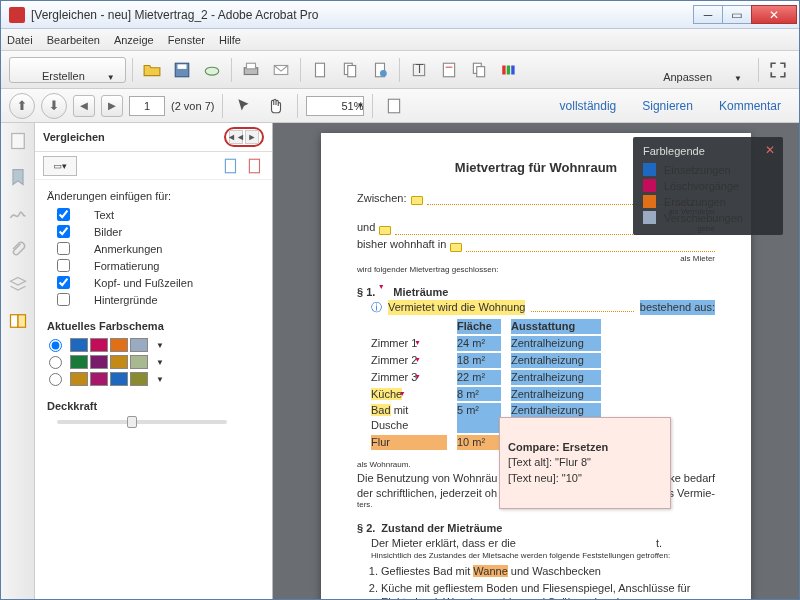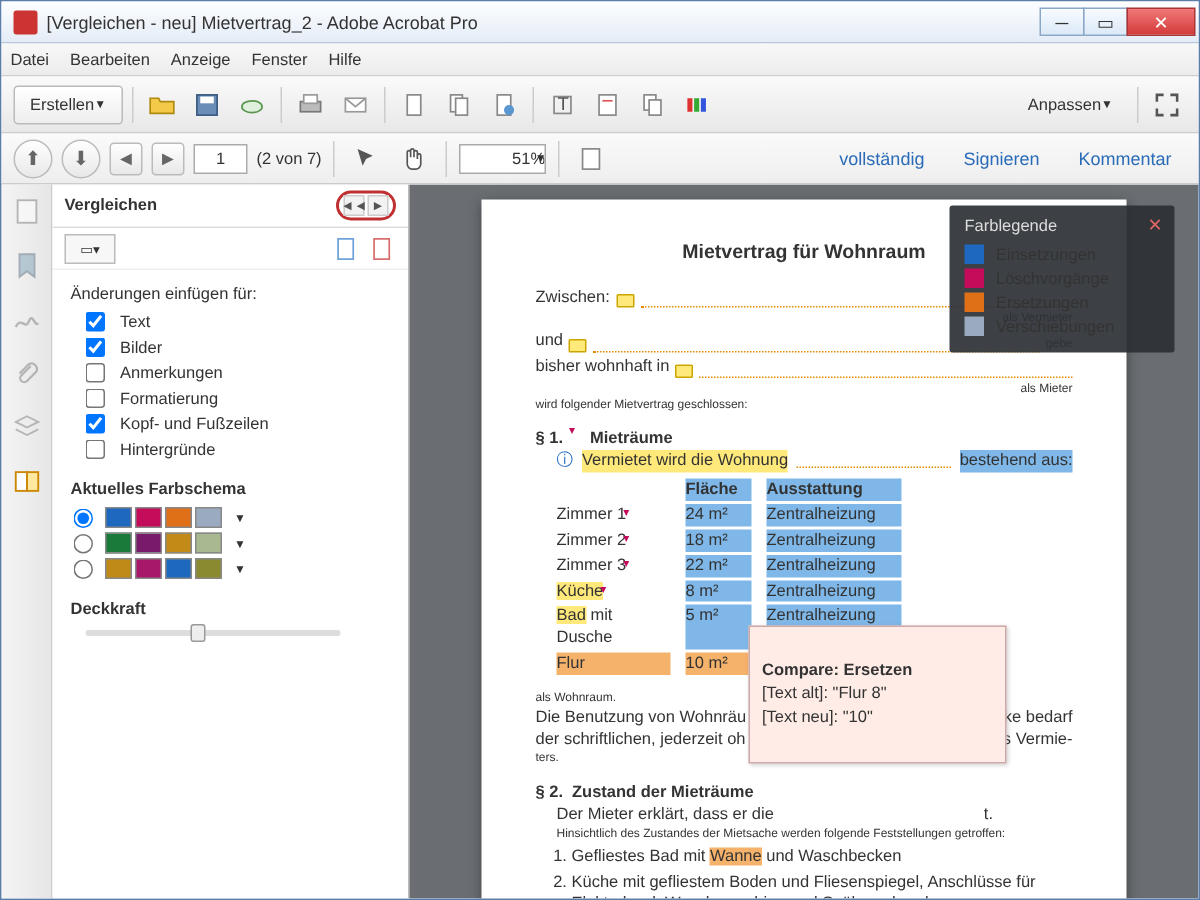--- a/index.html
+++ b/index.html
@@ -9,21 +9,21 @@
 .titlebar .icon{width:16px;height:16px;background:#c33;margin:0 6px;border-radius:2px}
 .titlebar .title{flex:1;color:#333;font-size:12px}
 .winbtns{display:flex;gap:0}
 .winbtn{width:30px;height:19px;border:1px solid #8aa7c8;background:linear-gradient(#f7fbff,#dce9f7);display:flex;align-items:center;justify-content:center;font-size:12px;margin-left:-1px}
 .winbtn.close{width:46px;background:linear-gradient(#f07878,#d43a3a);color:#fff;border-color:#a33}
 .menubar{height:22px;background:linear-gradient(#f8f8f8,#ececec);display:flex;align-items:center;padding:0 6px;gap:14px;border-bottom:1px solid #d0d0d0}
 .menubar span{cursor:default}
 .toolbar{height:38px;background:linear-gradient(#fafafa,#e8e8e8);display:flex;align-items:center;padding:0 8px;gap:4px;border-bottom:1px solid #ccc}
 .tbtn{width:26px;height:26px;border:1px solid transparent;border-radius:3px;display:flex;align-items:center;justify-content:center}
 .tbtn svg{width:18px;height:18px}
-.erstellen{height:26px;padding:0 10px;border:1px solid #bbb;border-radius:3px;background:linear-gradient(#fff,#eee);display:flex;align-items:center;gap:0}
+.erstellen{height:26px;padding:0 10px;border:1px solid #bbb;border-radius:3px;background:linear-gradient(#fff,#eee);display:flex;align-items:flex-end;gap:22px}
 .sep{width:1px;height:24px;background:#ccc;margin:0 2px}
 .spacer{flex:1}
 .toolbar2{height:34px;background:linear-gradient(#fafafa,#eee);display:flex;align-items:center;padding:0 8px;gap:6px;border-bottom:1px solid #ccc}
 .navbtn{width:26px;height:26px;border:1px solid #bbb;border-radius:13px;background:linear-gradient(#fff,#e8e8e8);display:flex;align-items:center;justify-content:center;font-size:13px;color:#666}
 .pgnum{width:36px;height:20px;border:1px solid #aaa;text-align:center;background:#fff}
 .zoom{width:58px;height:20px;border:1px solid #aaa;text-align:right;background:#fff}
 .linkbtn{color:#2a6bb8;padding:0 10px;font-size:12px;cursor:pointer}
 .main{flex:1;display:flex;overflow:hidden}
 .navstrip{width:34px;background:linear-gradient(90deg,#f4f4f4,#e6e6e6);border-right:1px solid #ccc;display:flex;flex-direction:column;align-items:center;padding-top:8px;gap:16px}
 .navstrip .nicon{width:20px;height:20px;opacity:.55}
@@ -31,21 +31,21 @@
 .sidepanel{width:238px;background:#fff;border-right:1px solid #bbb;display:flex;flex-direction:column}
 .sphead{height:28px;display:flex;align-items:center;padding:14px 8px;border-bottom:1px solid #ddd;font-weight:600;font-size:12px}
 .sphead .spnav{margin-left:auto;display:flex;border:2px solid #c03030;border-radius:12px;padding:1px 2px}
 .sphead .spnav div{width:14px;height:14px;display:flex;align-items:center;justify-content:center;font-size:9px;color:#555;border:1px solid #ccc;margin:0 1px;background:#f2f2f2}
 .sptools{height:28px;display:flex;align-items:center;padding:0 8px;gap:6px;border-bottom:1px solid #eee}
 .sptools .dd{width:34px;height:20px;border:1px solid #bbb;background:#f7f7f7;display:flex;align-items:center;justify-content:center;font-size:9px}
 .sptools .spacer{flex:1}
 .sptools .mini{width:18px;height:18px}
 .spbody{flex:1;overflow-y:auto;padding:10px 12px}
 .spbody h4{font-size:11px;font-weight:400;margin-bottom:6px}
-.cb{display:flex;align-items:center;gap:10px;margin:4px 0 4px 10px}
+.cb{display:flex;align-items:center;gap:24px;margin:4px 0 4px 10px}
 .cb input{width:13px;height:13px}
 .sect{margin-top:14px}
 .sect h4{font-weight:600;margin-bottom:6px}
 .row{display:flex;align-items:center;gap:8px;margin:3px 0}
 .row input[type=radio]{margin-left:2px}
 .swatches{display:flex;gap:2px}
 .sw{width:18px;height:14px;border:1px solid #888}
 .docarea{flex:1;background:#6a6e72;position:relative;overflow:hidden;display:flex;justify-content:center;padding-top:10px}
 .page{width:430px;height:580px;background:#fff;box-shadow:0 2px 8px rgba(0,0,0,.4);padding:26px 36px;font-size:9px;line-height:1.35;position:relative}
 .page h2{text-align:center;font-size:13px;font-weight:700;margin-bottom:14px}

